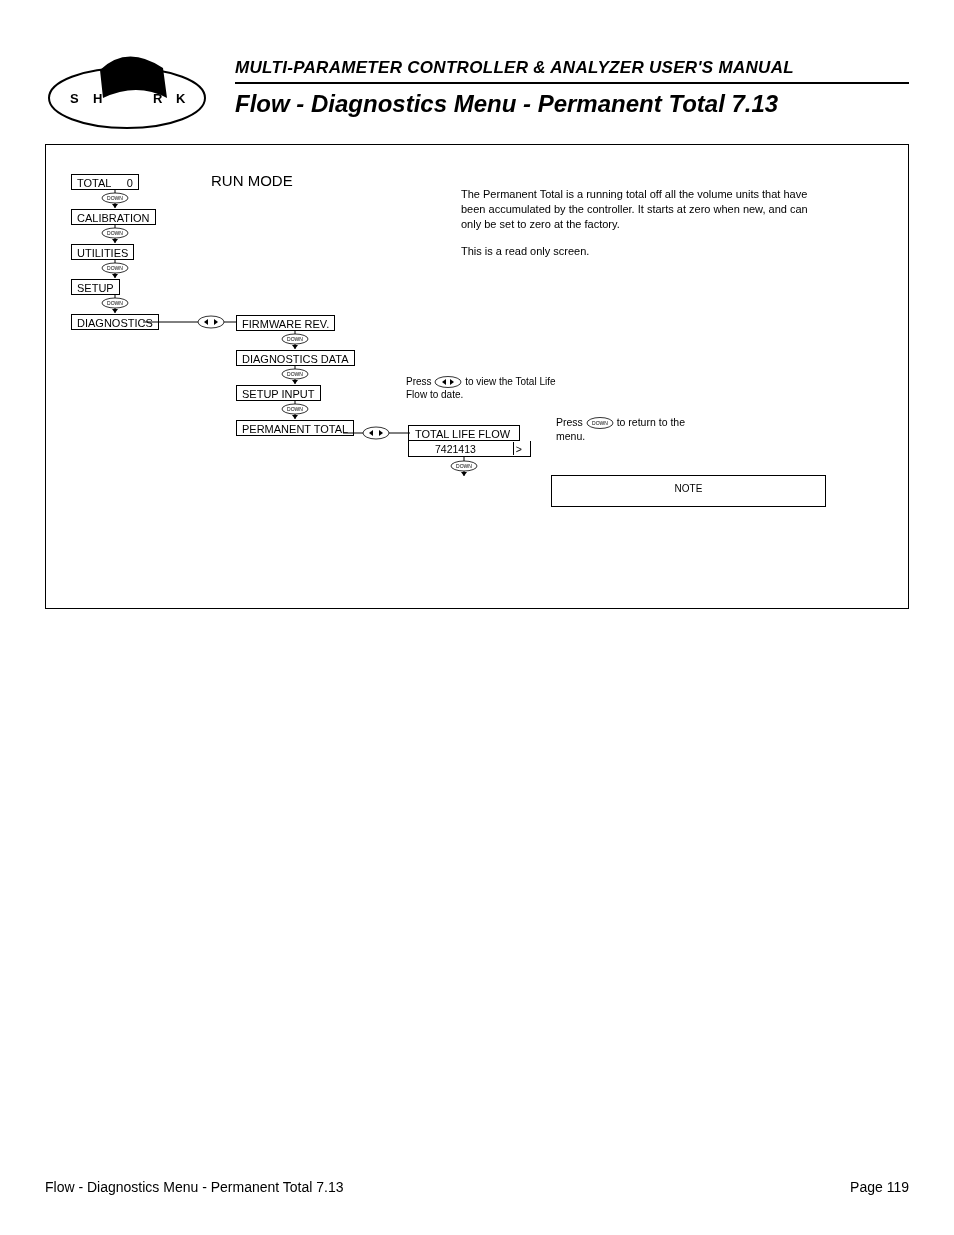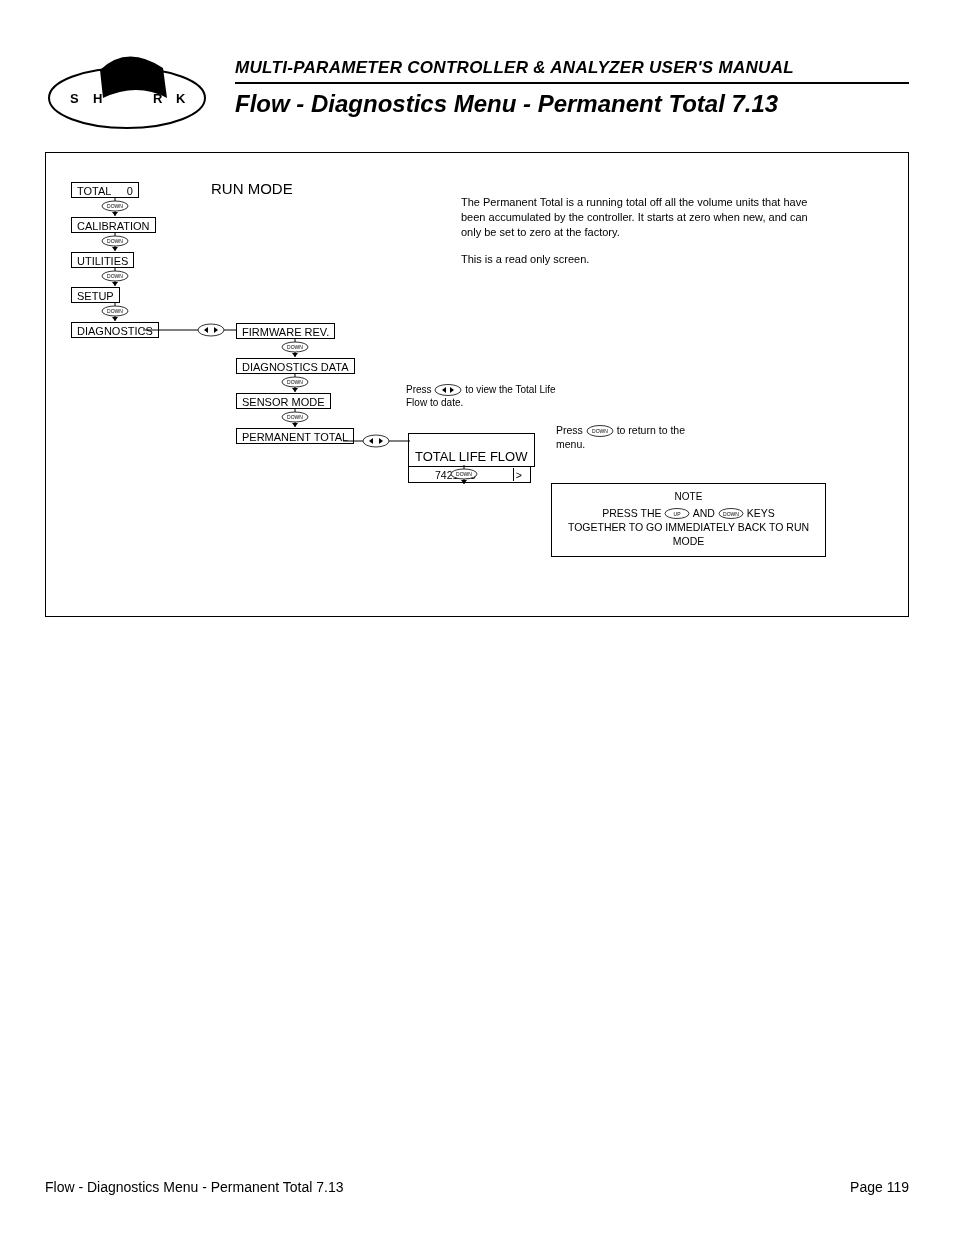--- a/index.html
+++ b/index.html
@@ -3,38 +3,38 @@
   <meta charset="utf-8">
   <style>
     * { box-sizing: border-box; margin: 0; padding: 0; }
     body { font-family: Arial, Helvetica, sans-serif; background: #fff; width: 954px; height: 1235px; position: relative; color: #000; }
     .page { position: relative; width: 100%; height: 100%; padding: 50px 45px 40px 45px; }
     .header-row { display: flex; align-items: flex-start; margin-bottom: 10px; }
     .logo { width: 165px; height: 82px; margin-right: 25px; flex-shrink: 0; }
     .header-texts { flex: 1; padding-top: 8px; }
     .manual-title { font-weight: bold; font-style: italic; font-size: 17px; border-bottom: 2px solid #000; padding-bottom: 4px; margin-bottom: 6px; letter-spacing: 0.3px; }
     .page-title { font-weight: bold; font-style: italic; font-size: 24px; }
-    .diagram-frame { border: 1.5px solid #000; margin-top: 20px; padding: 28px 18px 28px 18px; height: 465px; position: relative; }
+    .diagram-frame { border: 1.5px solid #000; margin-top: 12px; padding: 28px 18px 28px 18px; height: 465px; position: relative; }
     .menu-col { position: absolute; left: 25px; top: 28px; }
     .menu-box { border: 1px solid #000; font-size: 11px; font-family: Arial, sans-serif; padding: 1px 5px; background: #fff; display: inline-block; white-space: nowrap; height: 16px; line-height: 14px; font-stretch: condensed; }
     .menu-row { position: relative; height: 16px; }
     .down-arrow { display: flex; flex-direction: column; align-items: center; height: 19px; justify-content: center; }
     .down-arrow svg { display: block; }
     .run-mode { position: absolute; left: 165px; top: 27px; font-size: 15px; }
     .sub-col { position: absolute; left: 190px; top: 169px; }
     .para { font-size: 11px; line-height: 1.35; position: absolute; }
     .para1 { left: 415px; top: 42px; width: 350px; }
     .para2 { left: 415px; top: 99px; width: 300px; }
     .press-txt { left: 360px; top: 230px; width: 170px; font-size: 10px; line-height: 1.3; }
     .press-txt2 { left: 510px; top: 271px; width: 140px; font-size: 10.5px; line-height: 1.3; }
     .note-box { position: absolute; left: 505px; top: 330px; width: 275px; border: 1px solid #000; padding: 6px 8px 8px 8px; text-align: center; font-size: 10.5px; line-height: 1.35; }
     .note-title { font-size: 10px; margin-bottom: 2px; }
     .key-oval { display: inline-block; vertical-align: middle; }
     .total-life-box { position: absolute; left: 362px; top: 280px; }
-    .tlf-label { border: 1px solid #000; font-size: 13px; padding: 16px 6px; height: 16px; line-height: 14px; width: 127px; font-stretch: condensed; }
+    .tlf-label { border: 1px solid #000; font-size: 11px; padding: 1px 6px; height: 16px; line-height: 14px; width: 112px; font-stretch: condensed; }
     .tlf-value { border: 1px solid #000; border-top: none; font-size: 10.5px; padding: 1px 6px; height: 16px; line-height: 14px; width: 123px; display: flex; justify-content: space-between; }
     .footer { position: absolute; bottom: 40px; left: 45px; right: 45px; display: flex; justify-content: space-between; font-size: 14px; }
     svg text { font-family: Arial, sans-serif; }
   </style>
 </head>
 <body>
 
 <div class="page">
   <div class="header-row">
     <svg class="logo" viewBox="0 0 165 82">
@@ -126,21 +126,21 @@
       <div class="menu-row"><span class="menu-box">DIAGNOSTICS DATA</span></div>
       <div class="down-arrow">
         <svg width="60" height="19">
             <line x1="30" y1="0" x2="30" y2="4" stroke="#000"></line>
             <ellipse cx="30" cy="9" rx="13" ry="5" fill="#fff" stroke="#000" stroke-width="0.8"></ellipse>
             <text x="30" y="11" font-size="5" text-anchor="middle">DOWN</text>
             <line x1="30" y1="14" x2="30" y2="19" stroke="#000"></line>
             <polygon points="30,19 27,15 33,15" fill="#000"></polygon>
           </svg>
       </div>
-      <div class="menu-row"><span class="menu-box">SENSOR MODE</span></div>
+      <div class="menu-row"><span class="menu-box">SETUP INPUT</span></div>
       <div class="down-arrow">
         <svg width="60" height="19">
             <line x1="30" y1="0" x2="30" y2="4" stroke="#000"></line>
             <ellipse cx="30" cy="9" rx="13" ry="5" fill="#fff" stroke="#000" stroke-width="0.8"></ellipse>
             <text x="30" y="11" font-size="5" text-anchor="middle">DOWN</text>
             <line x1="30" y1="14" x2="30" y2="19" stroke="#000"></line>
             <polygon points="30,19 27,15 33,15" fill="#000"></polygon>
           </svg>
       </div>
       <div class="menu-row"><span class="menu-box">PERMANENT TOTAL</span></div>
@@ -188,34 +188,20 @@
       <span>Press</span>
       <svg class="key-oval" width="28" height="12">
           <ellipse cx="14" cy="6" rx="13" ry="5.5" fill="#fff" stroke="#000" stroke-width="0.8"></ellipse>
           <text x="14" y="8" font-size="5" text-anchor="middle">DOWN</text>
         </svg>
       <span>to return to the menu.</span>
     </div>
 
     <div class="note-box">
       <div class="note-title">NOTE</div>
-      <div>
-        <span>PRESS THE</span>
-        <svg class="key-oval" width="26" height="11">
-            <ellipse cx="13" cy="5.5" rx="12" ry="5" fill="#fff" stroke="#000" stroke-width="0.8"></ellipse>
-            <text x="13" y="7.5" font-size="5" text-anchor="middle">UP</text>
-          </svg>
-        <span>AND</span>
-        <svg class="key-oval" width="26" height="11">
-            <ellipse cx="13" cy="5.5" rx="12" ry="5" fill="#fff" stroke="#000" stroke-width="0.8"></ellipse>
-            <text x="13" y="7.5" font-size="5" text-anchor="middle">DOWN</text>
-          </svg>
-        <span>KEYS</span><br>
-        <span>TOGETHER TO GO IMMEDIATELY BACK TO RUN MODE</span>
-      </div>
     </div>
 
   </div>
 
   <div class="footer">
     <span>Flow - Diagnostics Menu - Permanent Total 7.13</span>
     <span>Page 119</span>
   </div>
 </div>
 

